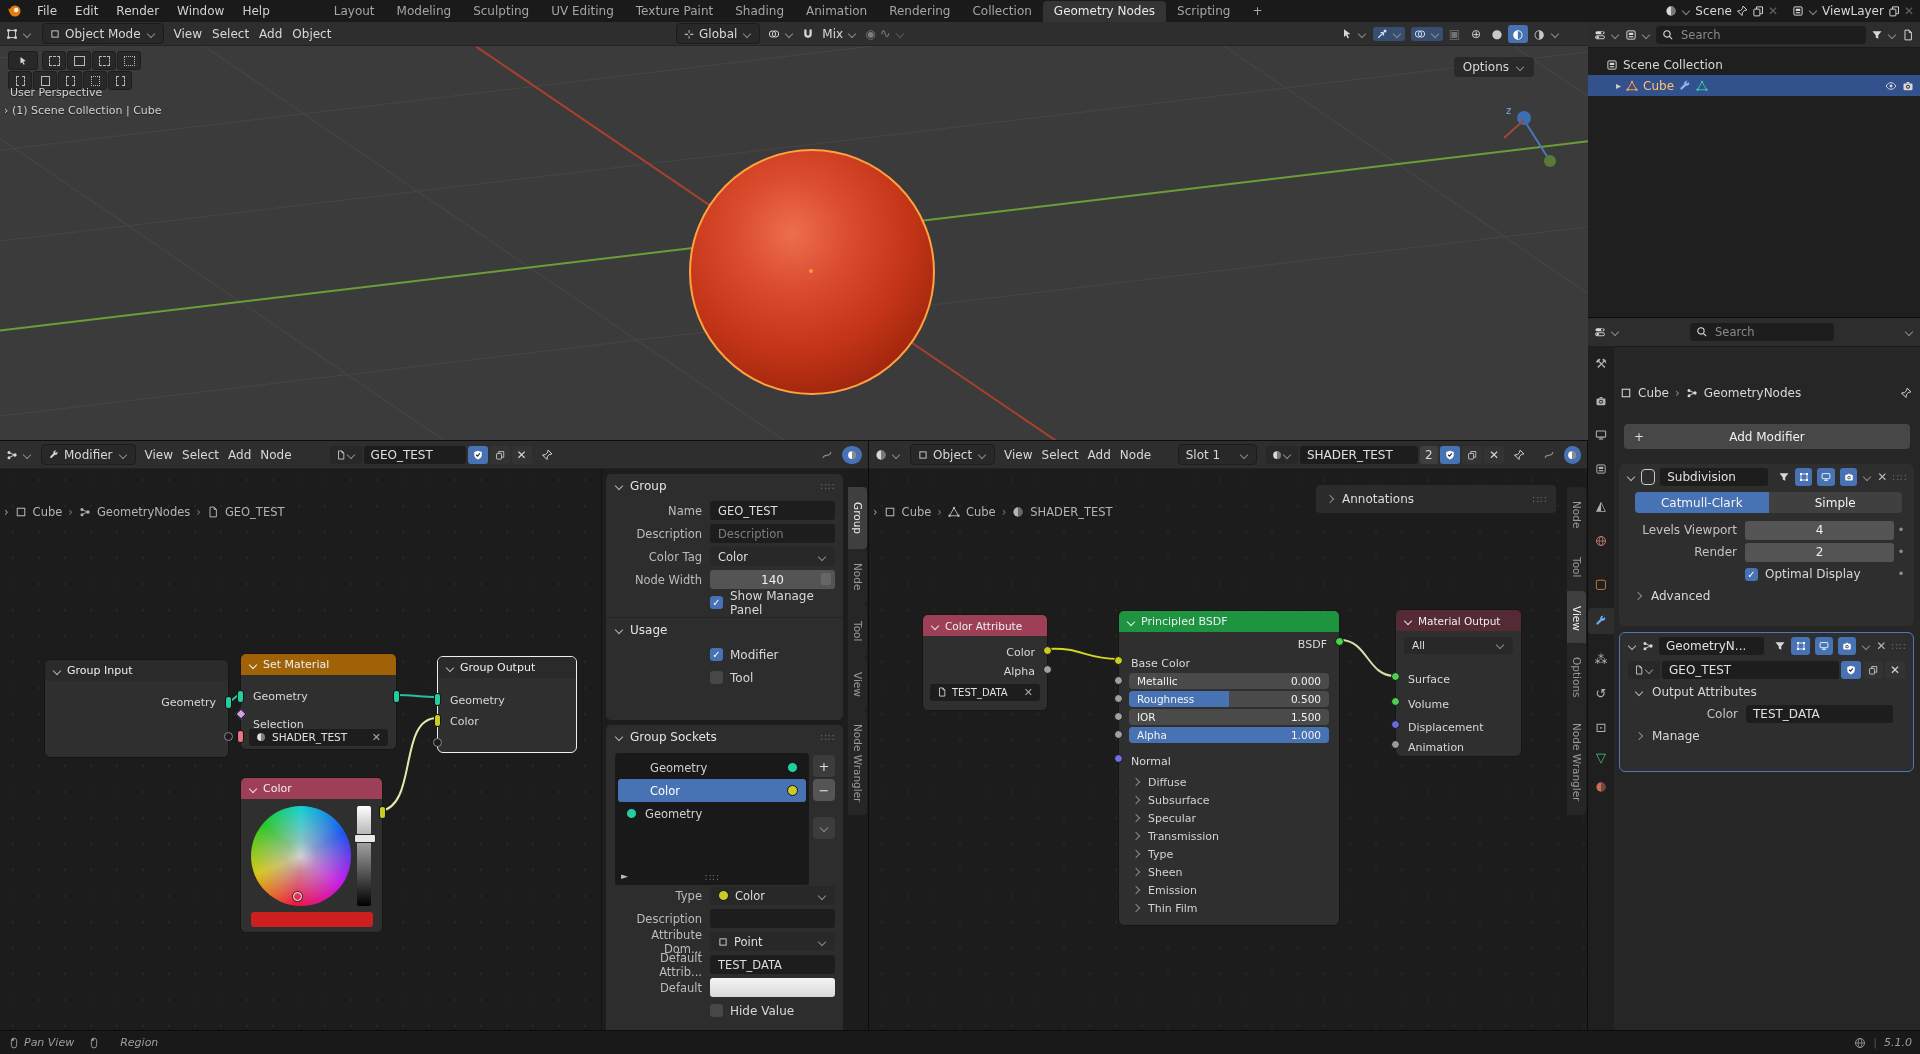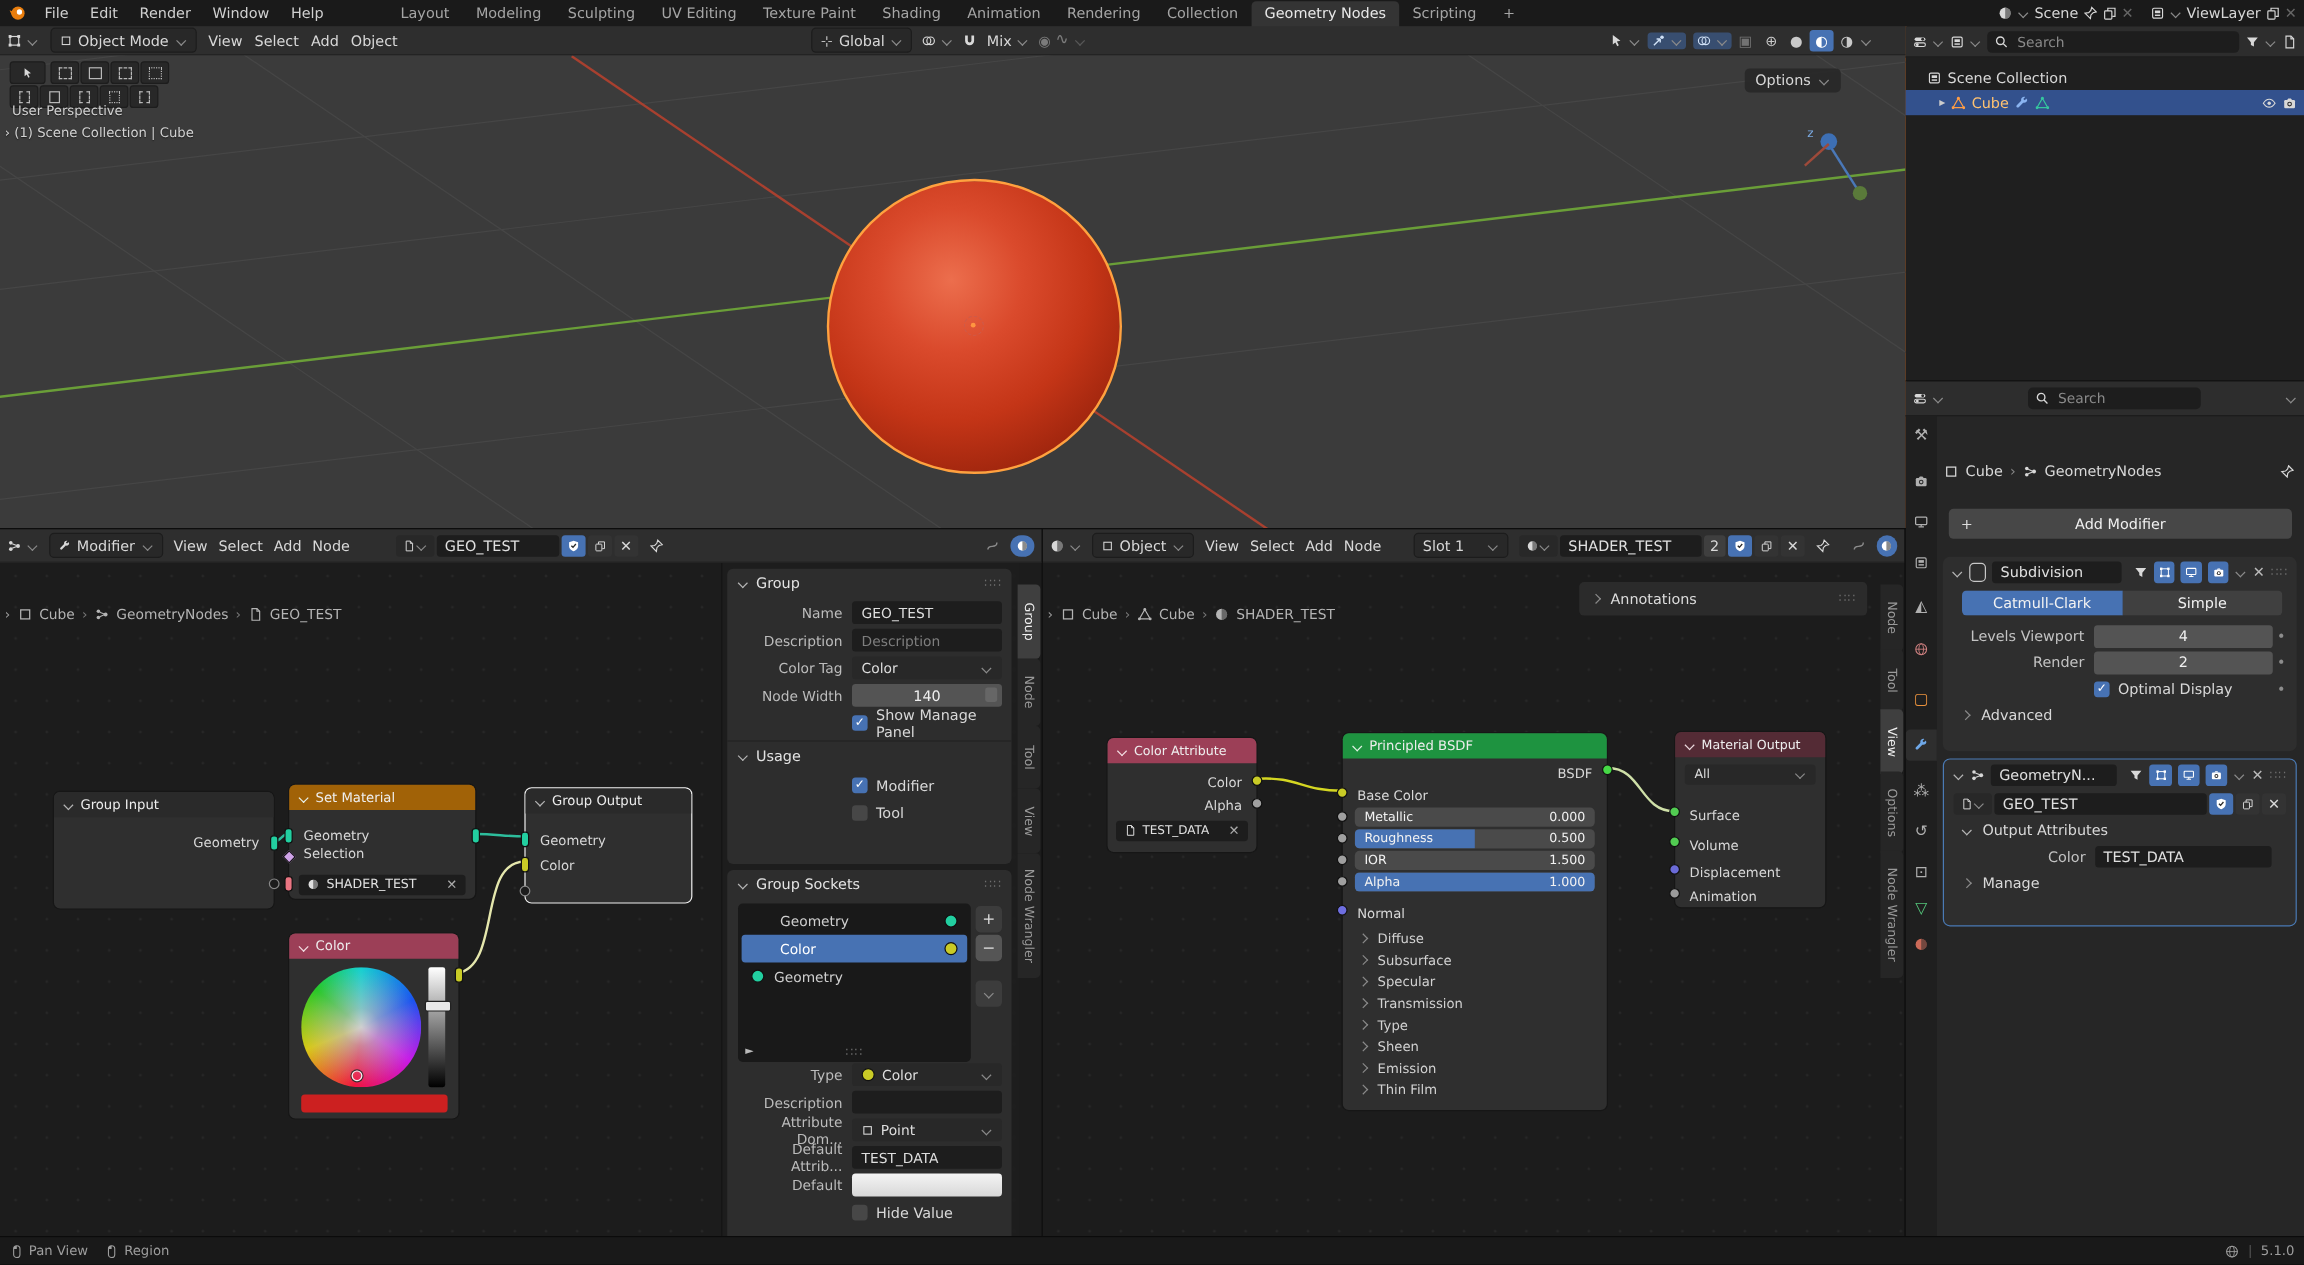--- a/index.html
+++ b/index.html
@@ -102,21 +102,21 @@
   .npdd{flex:1;background:#282828;border-radius:3px;height:19px;display:flex;align-items:center;padding:0 8px;gap:6px;color:#dedede;font-size:11.5px;}
   .vtabs{position:absolute;width:21px;z-index:26;}
   .vtab{position:absolute;left:0;width:19px;background:#262626;border-radius:0 4px 4px 0;color:#9a9a9a;display:flex;align-items:center;justify-content:center;writing-mode:vertical-rl;font-size:10.5px;padding:6px 0;}
   .vtab.active{background:#3f3f3f;color:#f0f0f0;}
   .listbox{position:absolute;background:#191919;border-radius:4px;}
   .lrow{display:flex;align-items:center;height:23px;padding:0 8px;border-radius:3px;color:#cfcfcf;font-size:11.5px;}
   .lrow.sel{background:#4772b3;color:#fff;}
   .dot9{width:9px;height:9px;border-radius:50%;border:1px solid #111;flex:0 0 auto;}
   .sidebtn{width:22px;height:22px;background:#3c3c3c;border-radius:4px;display:flex;align-items:center;justify-content:center;color:#ddd;font-size:13px;}
   
-  .statusbar{left:0;top:1030px;width:1920px;height:24px;background:#191919;border-top:1px solid #0b0b0b;display:flex;align-items:center;padding:0 8px;box-sizing:border-box;color:#9e9e9e;font-size:11px;gap:14px;}
+  .statusbar{left:0;top:1030px;width:1920px;height:24px;background:#191919;border-top:1px solid #0b0b0b;display:flex;align-items:center;padding:0 8px;box-sizing:border-box;color:#9e9e9e;font-size:11px;gap:14px;font-style:italic;}
   .annot{position:absolute;background:#2b2b2b;border-radius:4px;display:flex;align-items:center;gap:7px;padding:0 9px;height:28px;z-index:22;color:#dcdcdc;}
   .wheel{position:absolute;border-radius:50%;background:
      radial-gradient(circle,#cfcfcf 0%,rgba(190,190,190,.65) 22%,rgba(170,170,170,0) 68%),
      conic-gradient(from 0deg,#18d0d0,#1a55f0 62deg,#c81ae8 124deg,#f01440 186deg,#d8c818 248deg,#28c828 310deg,#18d0d0 360deg);}
   .gizmo{position:absolute;z-index:9;}
 </style>
 </head>
 <body>
 
 <svg width="0" height="0" style="position:absolute">
@@ -778,21 +778,21 @@
     <div class="node" style="left:240px;top:212px;width:157px;height:97px">
       <div class="nhead" style="background:#a16207">
           <span class="cv" style="border-color:#eaf5f0"></span>
           <span>Set Material</span>
         </div>
       <div class="nrow" style="top:33px">
           <span>Geometry</span>
         </div>
       <span class="sock l" style="top:36px;background:#22cfa0"></span>
       <span class="sock r" style="top:36px;background:#22cfa0"></span>
-      <div class="nrow" style="top:48px">
+      <div class="nrow" style="top:61px">
           <span>Selection</span>
         </div>
       <span class="sockd" style="top:56px;background:#cfa3e8"></span>
       <div class="nrow" style="top:74px;padding:0 8px">
         <div class="darkfield grow" style="height:17px;gap:6px">
           <svg class="ic s10">
               <use href="#i-ball"></use>
             </svg>
           <span style="font-size:10.5px">SHADER_TEST</span>
           <span class="grow"></span>
@@ -1188,21 +1188,21 @@
     </div>
   </div>
 
   <div class="statusbar abs">
     <span class="row" style="gap:4px">
       <svg class="ic s12">
           <use href="#i-mouse"></use>
         </svg>
       <span>Pan View</span>
     </span>
-    <span class="row" style="gap:4px">
+    <span class="row" style="gap:20px">
       <svg class="ic s12">
           <use href="#i-mouse"></use>
         </svg>
       <span>Region</span>
     </span>
     <span class="grow"></span>
     <span class="row" style="gap:7px">
       <svg class="ic s12">
           <use href="#i-globe"></use>
         </svg>

